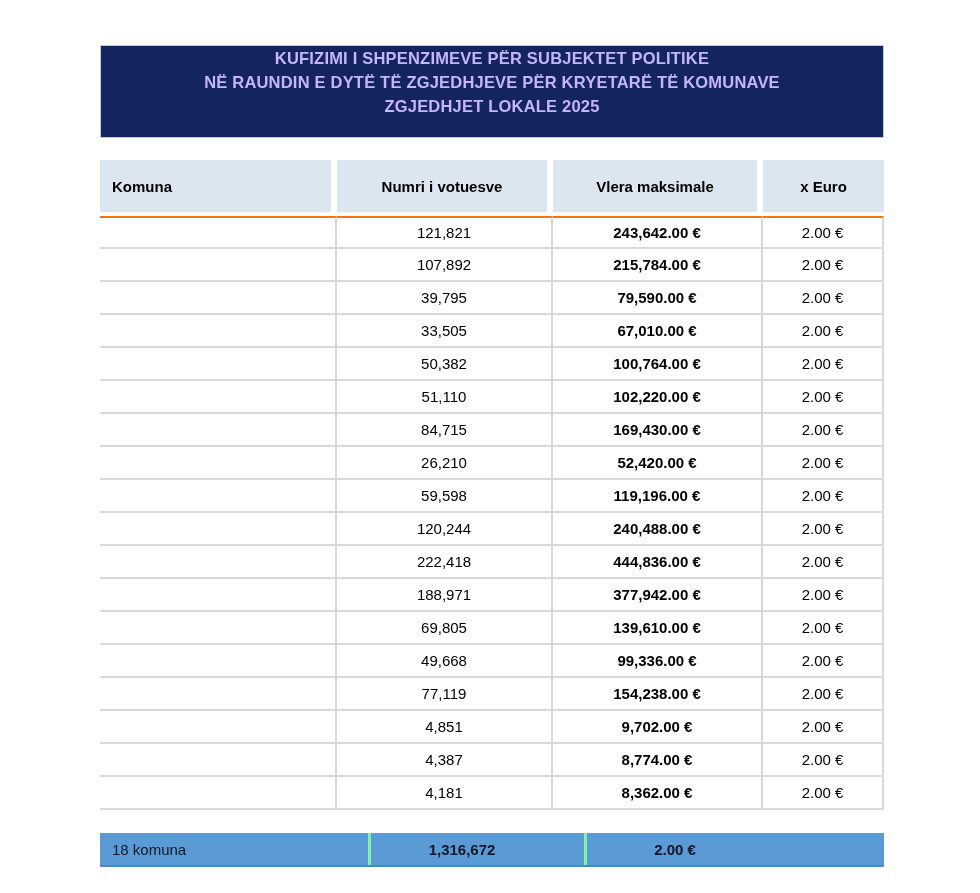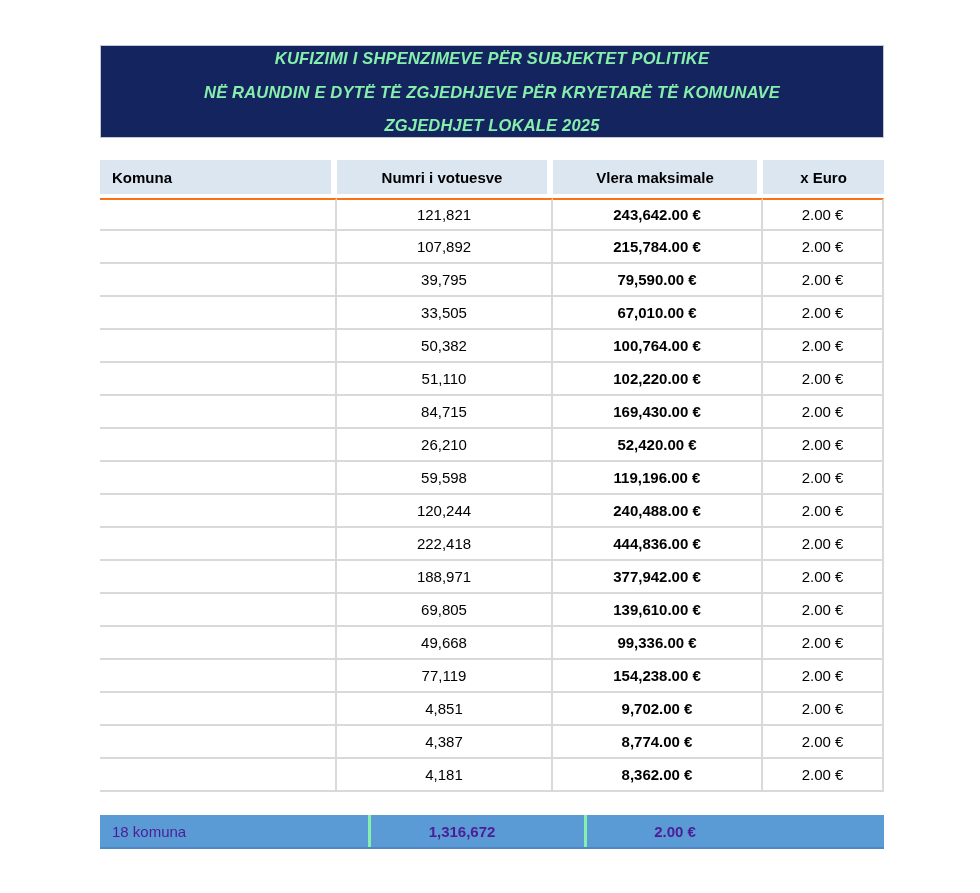--- a/index.html
+++ b/index.html
@@ -15,46 +15,45 @@
   .content {
     position: absolute;
     left: 100px;
     top: 45px;
     width: 784px;
   }
   
   .banner {
     background: #14245f;
     border: 1px solid #c3c7cf;
-    color: #86efac;
+    color: #c4b5fd;
     height: 93px;
     display: flex;
     flex-direction: column;
-    justify-content: space-between;
+    justify-content: flex-start;
     text-align: center;
     font-weight: bold;
     font-size: 16.5px;
     line-height: 24px;
     letter-spacing: 0.2px;
-    font-style: italic;
   }
   
   table.limits {
     margin-top: 22px;
     border-collapse: separate;
     border-spacing: 0;
     table-layout: fixed;
     width: 784px;
     font-size: 15px;
   }
   table.limits th {
     background: #dce6f1;
     color: #000;
     font-weight: bold;
-    height: 38px;
+    height: 56px;
     vertical-align: middle;
     text-align: center;
     border-right: 6px solid #ffffff;
     border-bottom: 4px solid #ffffff;
     padding: 0;
   }
   table.limits th:first-child {
     text-align: left;
     padding-left: 12px;
   }
@@ -80,21 +79,21 @@
   }
   td.c-vlera { font-weight: bold; }
   
   .totals {
     margin-top: 23px;
     width: 784px;
     height: 34px;
     display: grid;
     grid-template-columns: 237px 216px 210px 121px;
     background: #5b9bd5;
-    color: #4c1d95;
+    color: #0f172a;
     font-size: 15px;
     border-bottom: 2px solid #4d88c4;
   }
   .totals .cell {
     display: flex;
     align-items: center;
     justify-content: center;
     font-weight: bold;
   }
   .totals .cell + .cell { border-left: 3px solid #86efac; margin-left: 31px; }

